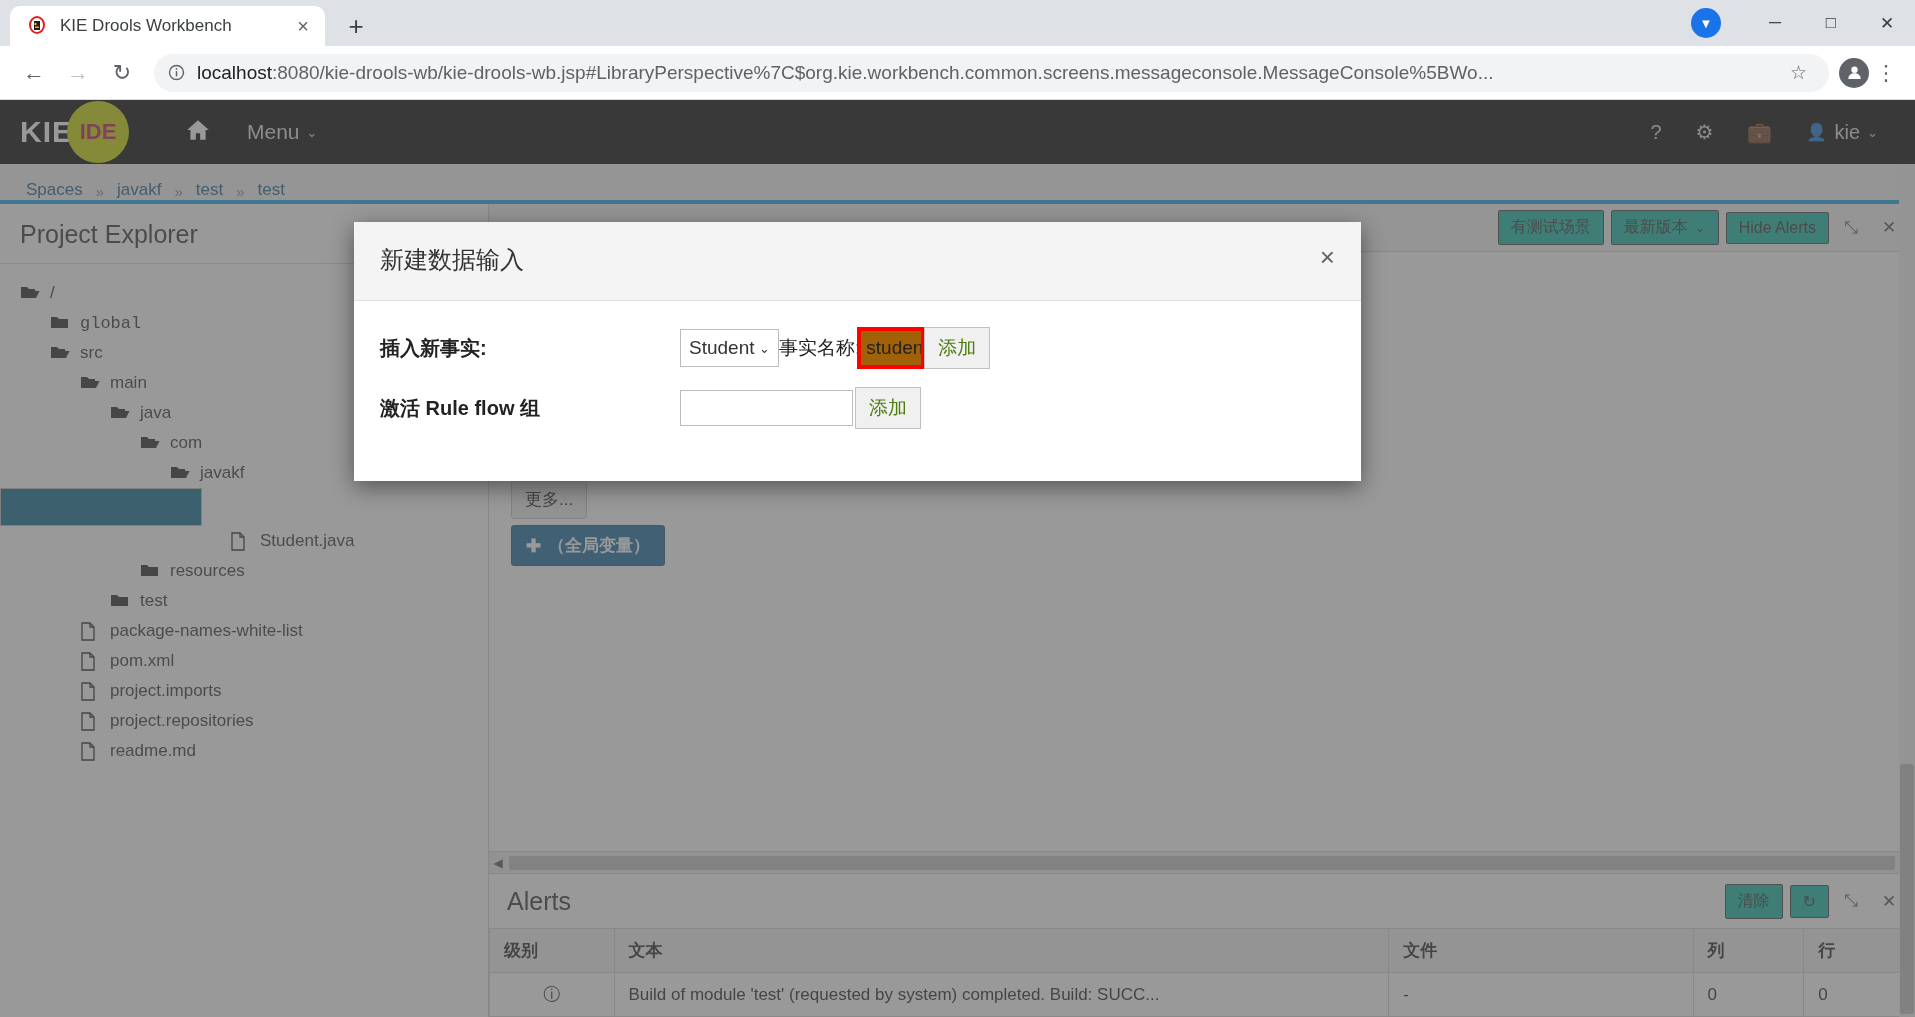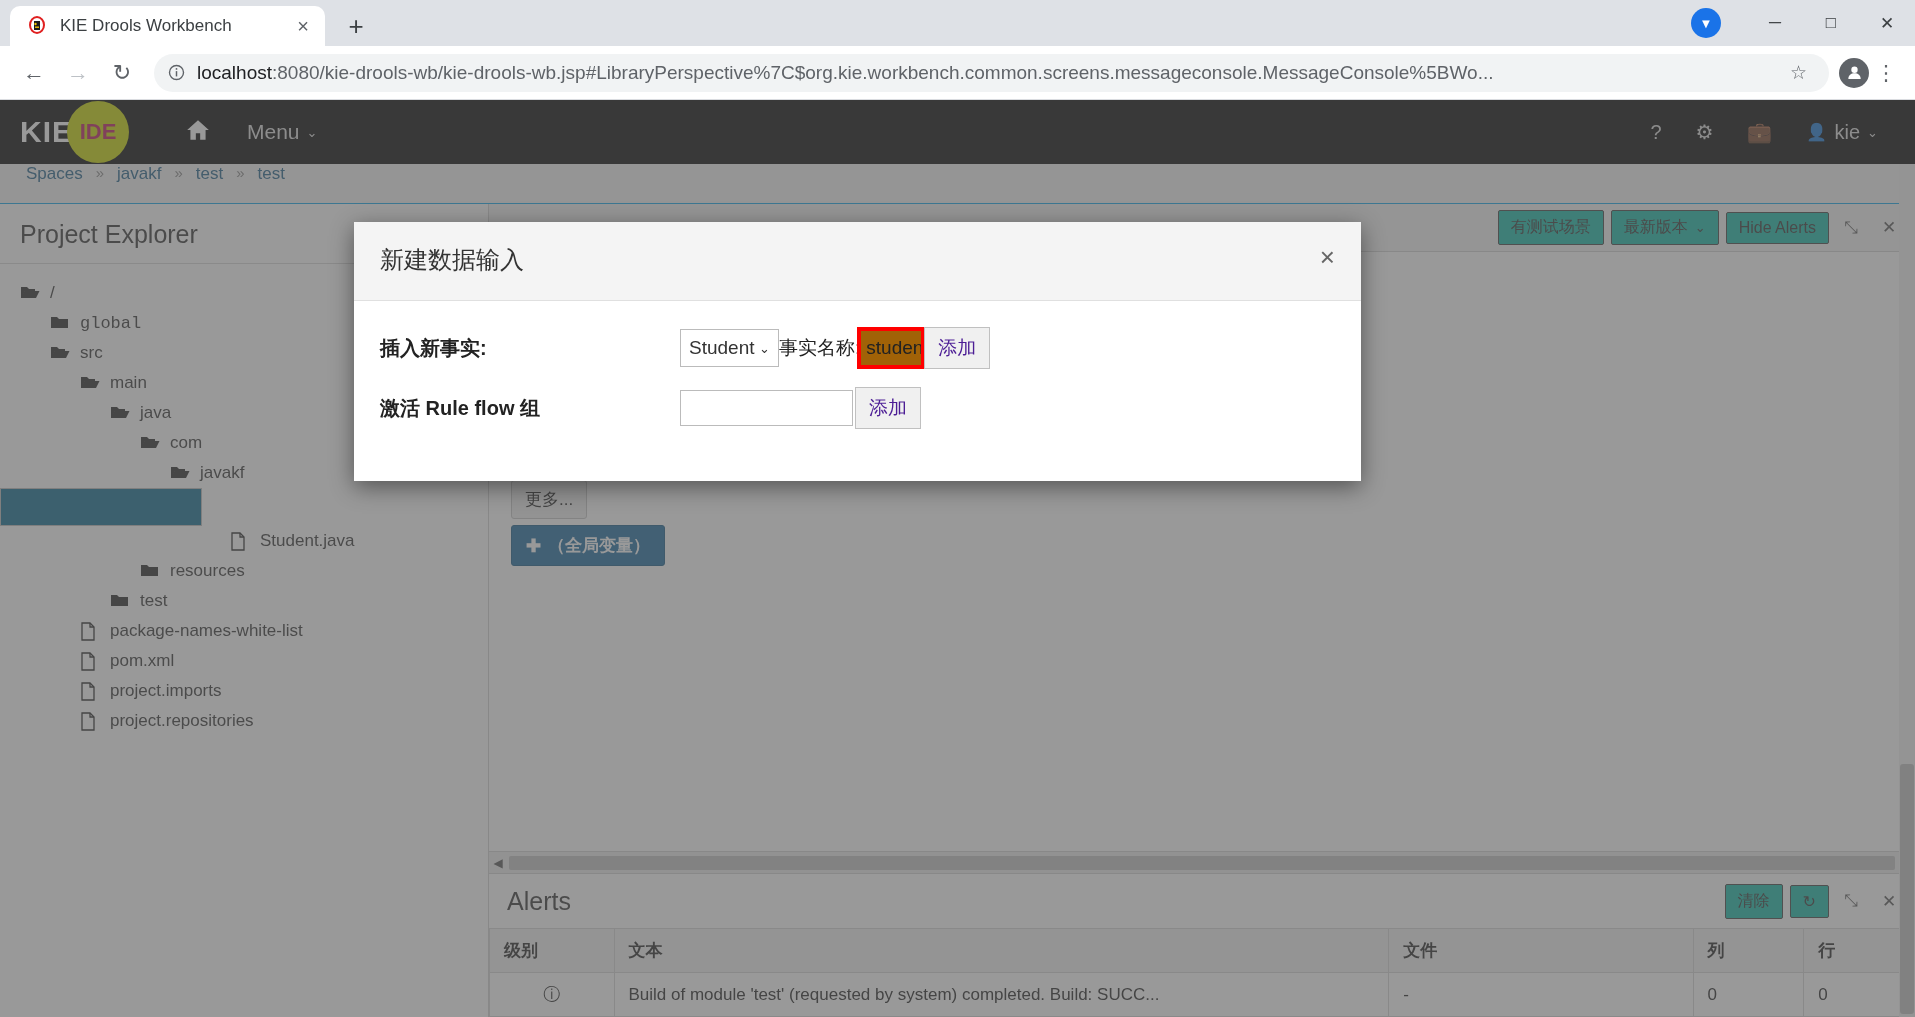--- a/index.html
+++ b/index.html
@@ -106,22 +106,22 @@
   .hdr-item {
     display: flex; align-items: center; color: #dcdcdc;
     font-size: 21px; padding: 0 18px; height: 64px;
   }
   .hdr-right { margin-left: auto; display: flex; align-items: center; }
   .hdr-right .hdr-item { font-size: 20px; padding: 0 17px; }
   .caret { font-size: 13px; margin-left: 7px; }
 
   
   .breadcrumb {
-    height: 40px; background: #f5f5f5; border-bottom: 1px solid #0ea5e9;
-    display: flex; align-items: flex-start; padding: 0 22px; font-size: 17px;
+    height: 40px; background: #f5f5f5; border-bottom: 4px solid #0ea5e9;
+    display: flex; align-items: flex-end; padding: 0 22px; font-size: 17px;
   }
   .bc-link { color: #21618a; margin: 0 4px; }
   .bc-sep { color: #888; margin: 0 9px; font-size: 15px; }
   .bc-cur { color: #21618a; margin: 0 4px; }
 
   
   .body-split { display: flex; height: 813px; }
 
   .explorer { width: 489px; border-right: 1px solid #d1d1d1; background: #fff; position: relative; }
   .explorer-title {
@@ -236,21 +236,21 @@
   .txt {
     width: 62px; height: 36px; border: 1px solid #bbb; background: #a16207;
     font-size: 19px; color: #222; padding: 0 5px; display: flex; align-items: center;
     overflow: hidden;
   }
   .txt.focused { outline: 4px solid #ff0000; outline-offset: -1px; border-color: #bbb; }
   .txt-wide {
     width: 173px; height: 36px; border: 1px solid #bbb; background: #fff;
   }
   .btn-add {
-    background: #f0f0f0; border: 1px solid #c0c0c0; color: #4c1d95;
+    background: #f0f0f0; border: 1px solid #c0c0c0; color: #4d7c0f;
     font-size: 19px; padding: 7px 13px; margin-left: 2px;
   }
 </style>
 </head>
 <body>
 
 <div class="browser">
 
   <div class="tabstrip">
     <div class="tab">
@@ -468,20 +468,29 @@
               <span>project.imports</span>
             </div>
             <div class="tree-row" style="padding-left: 80px;">
               <span class="tree-ico">
                 <svg width="16" height="19" viewBox="0 0 16 19" fill="none" stroke="#262626" stroke-width="1.3">
                   <path d="M2 1h8l4 4v13H2z"></path>
                   <path d="M10 1v4h4"></path>
                 </svg>
               </span>
               <span>project.repositories</span>
+            </div>
+            <div class="tree-row" style="padding-left: 80px;">
+              <span class="tree-ico">
+                <svg width="16" height="19" viewBox="0 0 16 19" fill="none" stroke="#262626" stroke-width="1.3">
+                  <path d="M2 1h8l4 4v13H2z"></path>
+                  <path d="M10 1v4h4"></path>
+                </svg>
+              </span>
+              <span>readme.md</span>
             </div>
           </div>
       </div>
 
       <div class="center">
 
         <div class="panel-bar">
           <div class="panel-bar-spacer"></div>
           <div class="pb-btn">有测试场景</div>
           <div class="pb-btn">

